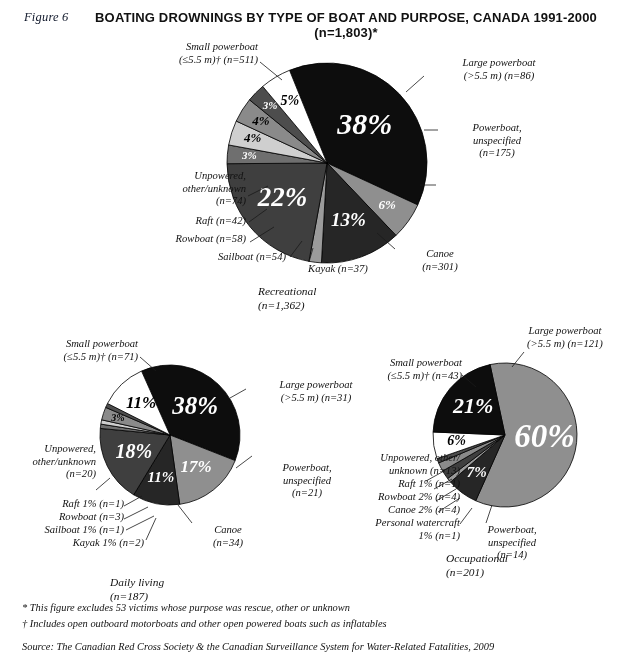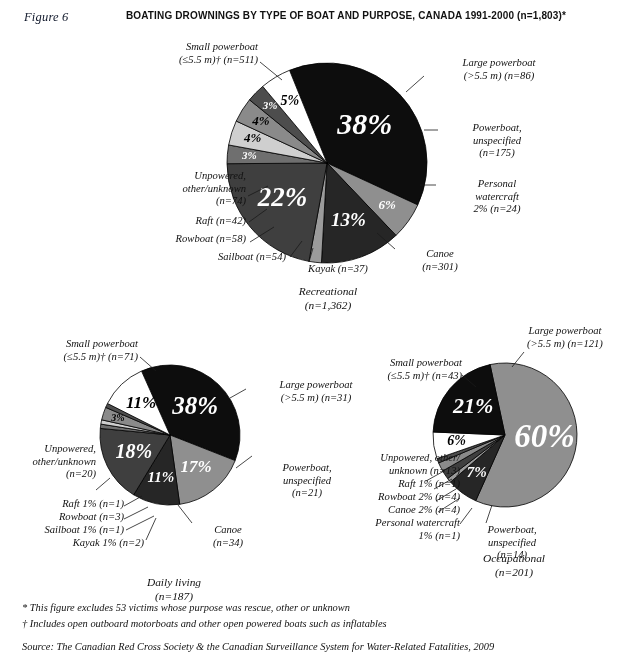--- a/index.html
+++ b/index.html
@@ -12,41 +12,41 @@
 
   .fig-label{
     position:absolute;left:24px;top:10px;
     font-style:italic;font-size:12.5px;color:#0f172a;
     letter-spacing:.2px;
   }
   .fig-title{
     position:absolute;left:78px;top:10px;width:536px;
     text-align:center;
     font-family:"Liberation Sans", sans-serif;
-    font-weight:700;font-size:10px;letter-spacing:.15px;
+    font-weight:700;font-size:13px;letter-spacing:.15px;
     color:#111;
   }
 
   svg.pie-svg{position:absolute;overflow:visible;}
   .pie-slice{stroke:#000;stroke-width:.8;}
   .pct-text{
     font-family:"Liberation Serif", serif;
     font-style:italic;font-weight:700;
     text-anchor:middle;dominant-baseline:middle;
   }
 
   .lbl{
     position:absolute;font-style:italic;font-size:10.6px;
     line-height:1.18;color:#111;white-space:pre;
   }
   .lbl.r{text-align:right;}
   .lbl.l{text-align:center;}
   .cap{
     position:absolute;font-style:italic;font-size:11.4px;
-    line-height:1.2;text-align:center;white-space:pre;color:#111;
+    line-height:1.2;white-space:pre;color:#111;
   }
   .leader{position:absolute;stroke:#1a1a1a;stroke-width:.8;fill:none;overflow:visible;}
 
   .footnotes{
     position:absolute;left:22px;top:600px;width:586px;
     font-style:italic;font-size:10.4px;line-height:1.55;color:#111;
   }
   .footnotes .src{margin-top:7px;}
 </style>
 </head>
@@ -91,23 +91,20 @@
       <path d="M20,0 L2,16"></path>
     </svg>
 
   <div class="lbl l" style="left:437px;top:122px;width:120px;">Powerboat,
 unspecified
 (n=175)</div>
   <svg class="leader" style="left:424px;top:127px;" width="16" height="6">
       <path d="M0,3 L14,3"></path>
     </svg>
 
-  <div class="lbl l" style="left:437px;top:178px;width:120px;">Personal
-watercraft
-2% (n=24)</div>
   <svg class="leader" style="left:420px;top:182px;" width="18" height="6">
       <path d="M0,3 L16,3"></path>
     </svg>
 
   <div class="lbl l" style="left:395px;top:248px;width:90px;">Canoe
 (n=301)</div>
   <svg class="leader" style="left:377px;top:233px;" width="22" height="20">
       <path d="M0,0 L18,16"></path>
     </svg>
 

